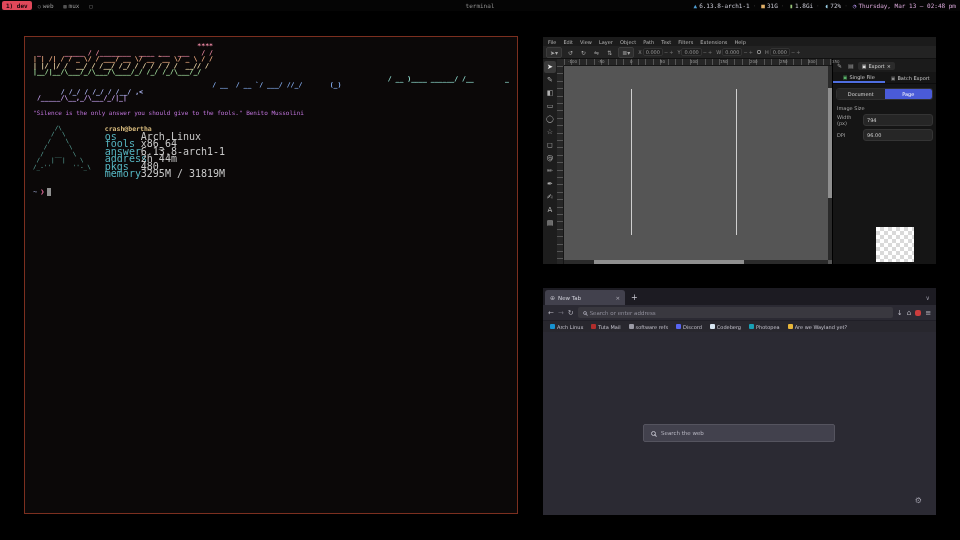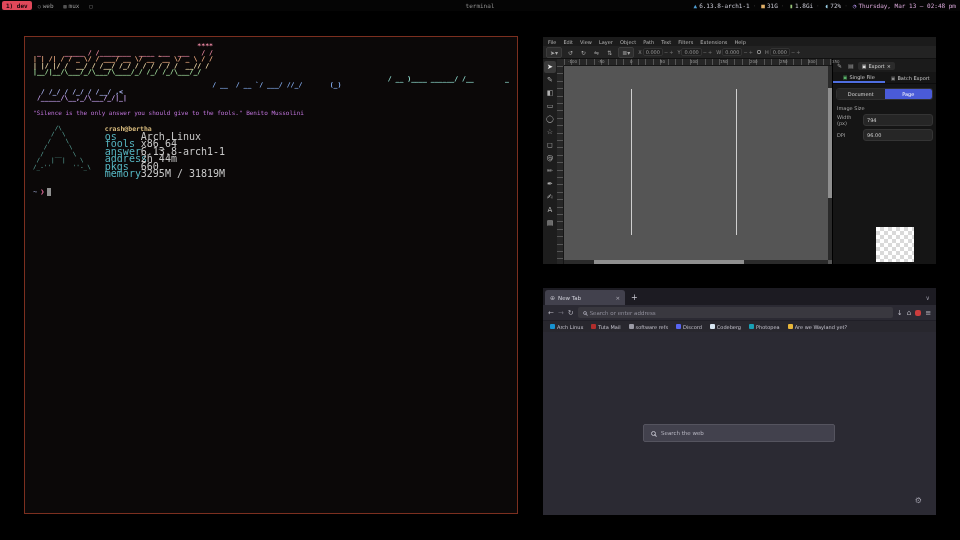--- a/index.html
+++ b/index.html
@@ -173,25 +173,25 @@
       <span style="color: rgb(216, 167, 216);">Thursday, Mar 13 — 02:48 pm</span>
     </span>
   </div>
 </div>
 
 <div id="terminal" class="window">
   <div>
     <div class="artline" style="color: rgb(243, 139, 168);">                                          ****</div>
     <div class="artline" style="color: rgb(243, 139, 168);"> _      _____ / /________  ____ ___  ___   / /</div>
     <div class="artline" style="color: rgb(250, 179, 135);">| | /| / / _ \/ / ___/ __ \/ __ `__ \/ _ \ / /</div>
-    <div class="artline" style="color: rgb(249, 226, 175);">| |/ |/ /  __/ / /__/ /_/ / / / / / /  __// /</div>
+    <div class="artline" style="color: rgb(249, 226, 175); font-style: italic;">| |/ |/ /  __/ / /__/ /_/ / / / / / /  __// /</div>
     <div class="artline" style="color: rgb(166, 227, 161);">|__/|__/\___/_/\___/\____/_/ /_/ /_/\___/_/</div>
     <div class="artline" style="color: rgb(148, 226, 213); text-align: right;">    / __ )____ ______/ /__        _</div>
     <div class="artline" style="color: rgb(137, 180, 250); text-align: center;">   / __  / __ `/ ___/ //_/       (_)</div>
-    <div class="artline" style="color: rgb(180, 190, 254);">  / /_/ / /_/ / /__/ ,&lt;</div>
+    <div class="artline" style="color: rgb(180, 190, 254); margin-left: 20px;">  / /_/ / /_/ / /__/ ,&lt;</div>
     <div class="artline" style="color: rgb(203, 166, 247);"> /_____/\__,_/\___/_/|_|</div>
   </div>
   <div id="quote">"Silence is the only answer you should give to the fools."  Benito Mussolini</div>
   <div id="fetch">
     <pre id="archlogo" class="mono">      /\
      /  \
     /    \
    /      \
   /   __   \
  /   |  |    \
@@ -204,21 +204,21 @@
       <div class="inforow">
         <span class="lab">fools</span><span>x86_64</span>
       </div>
       <div class="inforow">
         <span class="lab">answer</span><span>6.13.8-arch1-1</span>
       </div>
       <div class="inforow">
         <span class="lab">address</span><span>2h 44m</span>
       </div>
       <div class="inforow">
-        <span class="lab">pkgs</span><span>660</span>
+        <span class="lab">pkgs</span><span>480</span>
       </div>
       <div class="inforow">
         <span class="lab">memory</span><span>3295M / 31819M</span>
       </div>
     </div>
   </div>
   <div id="prompt">
     <span class="tilde">~</span>
     <span class="chev">❯</span>
     <span id="cursor"></span>

